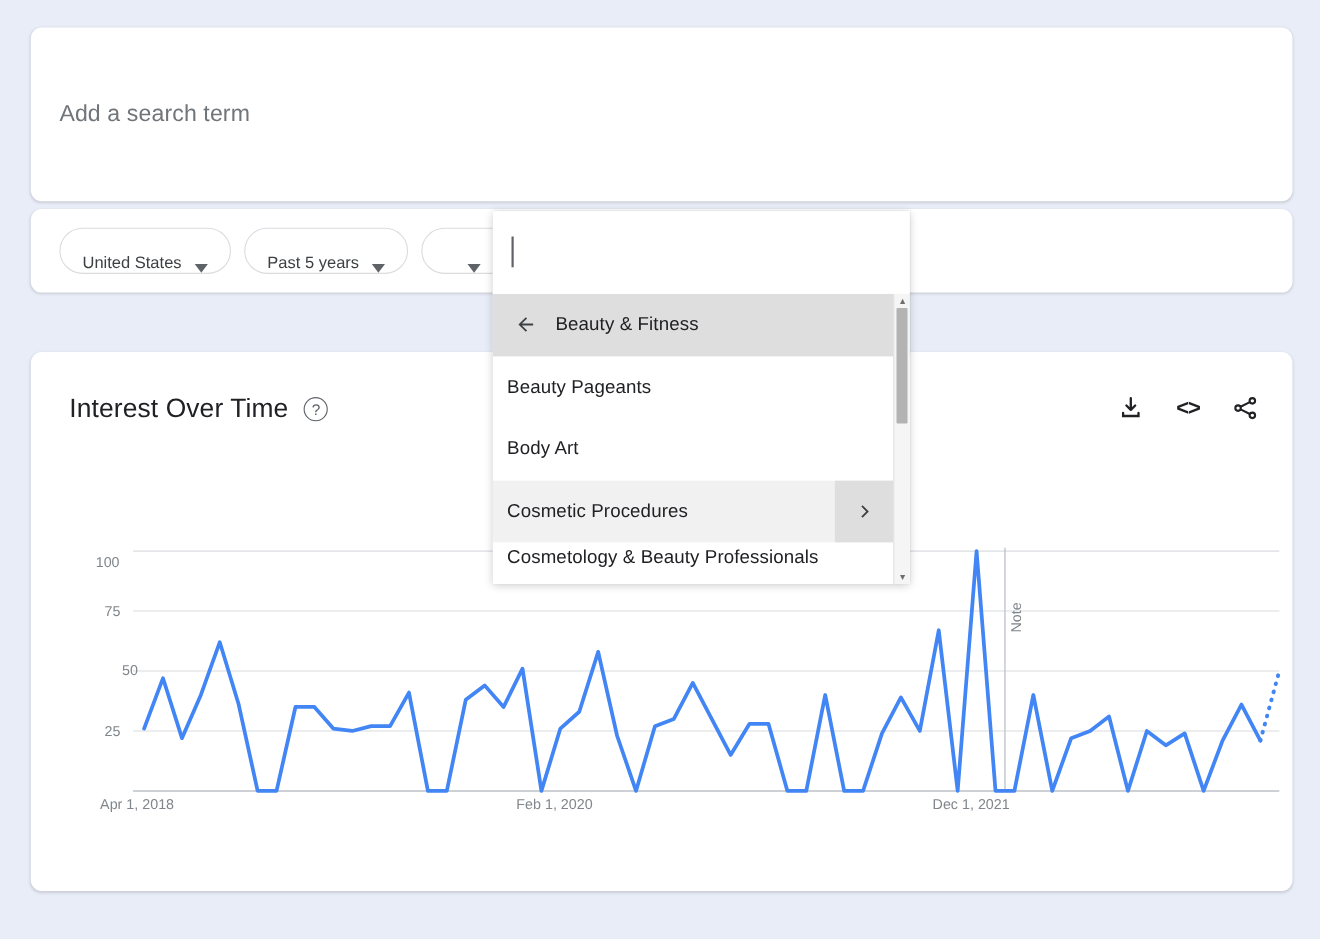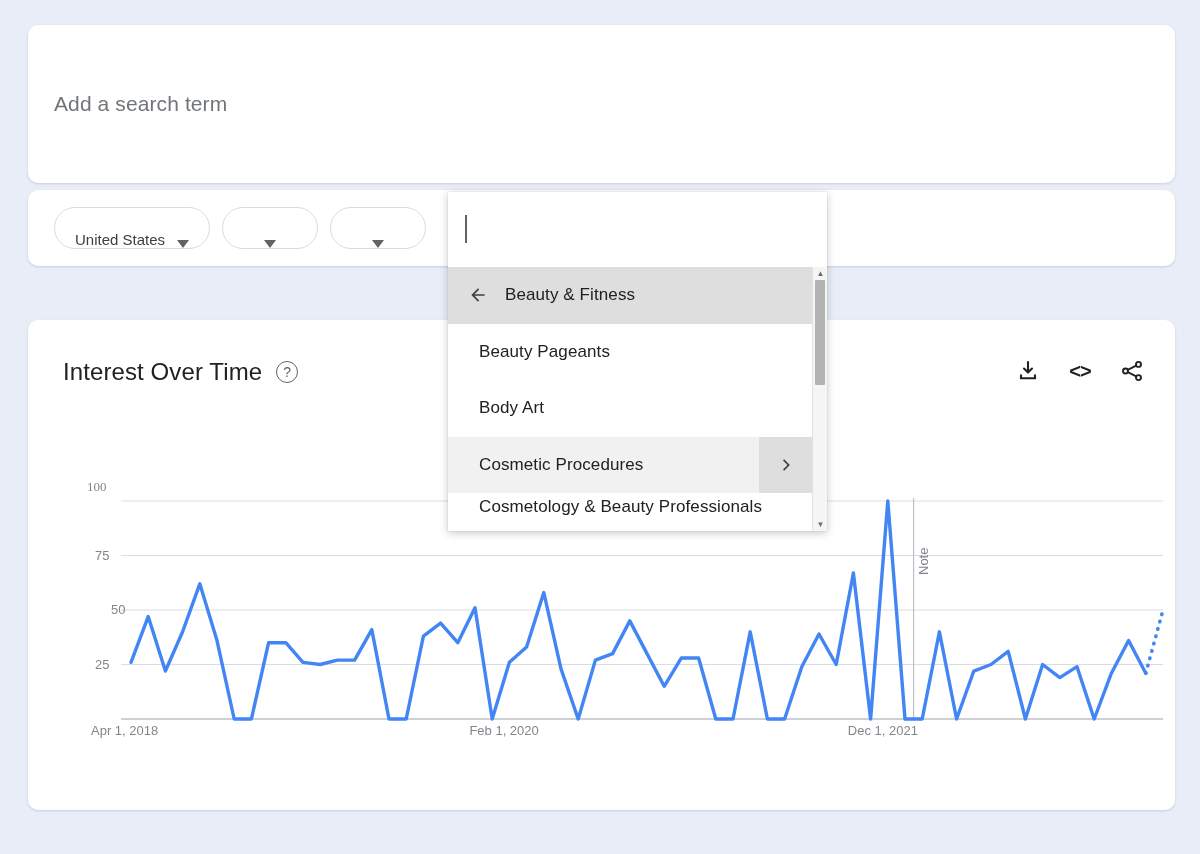--- a/index.html
+++ b/index.html
@@ -100,21 +100,21 @@
     position: relative;
     background: #fff;
     padding: 0;
     max-height: 272px;
     overflow: hidden;
   }
   .cat-row {
     height: 56.5px;
     display: flex;
     align-items: center;
-    padding-left: 31px;
+    padding-left: 13px;
     font-size: 17px;
     color: #202124;
     cursor: pointer;
     position: relative;
     letter-spacing: .1px;
   }
   .cat-row.header {
     background: #dededf;
     padding-left: 17px;
     gap: 14px;
@@ -215,20 +215,24 @@
 
 <div id="root">
 
   <div class="search-card">
     <div class="search-placeholder">Add a search term</div>
   </div>
 
   <div class="filter-bar">
     <div class="chip">
       <span>United States</span>
+      <span class="caret"></span>
+    </div>
+    <div class="chip">
+      <span>Past 5 years</span>
       <span class="caret"></span>
     </div>
     <div class="chip chip-empty">
       <span class="caret"></span>
     </div>
     <div class="chip chip-empty">
       <span class="caret"></span>
     </div>
   </div>
 
@@ -306,21 +310,21 @@
         <line x1="93" x2="1135" y1="399" y2="399" stroke="#bdc1c6" stroke-width="1.4"></line>
         <line x1="885.6" x2="885.6" y1="178" y2="399" stroke="#bdc1c6" stroke-width="1.2"></line>
         <path d="M103.00 342.32L120.20 296.54L137.40 351.04L154.60 311.80L171.80 263.84L189.00 320.52L206.20 399.00L223.40 399.00L240.60 322.70L257.80 322.70L275.00 342.32L292.20 344.50L309.40 340.14L326.60 340.14L343.80 309.62L361.00 399.00L378.20 399.00L395.40 316.16L412.60 303.08L429.80 322.70L447.00 287.82L464.20 399.00L481.40 342.32L498.60 327.06L515.80 272.56L533.00 348.86L550.20 399.00L567.40 340.14L584.60 333.60L601.80 300.90L619.00 333.60L636.20 366.30L653.40 337.96L670.60 337.96L687.80 399.00L705.00 399.00L722.20 311.80L739.40 399.00L756.60 399.00L773.80 346.68L791.00 313.98L808.20 344.50L825.40 252.94L842.60 399.00L859.80 181.00L877.00 399.00L894.20 399.00L911.40 311.80L928.60 399.00L945.80 351.04L963.00 344.50L980.20 331.42L997.40 399.00L1014.60 344.50L1031.80 357.58L1049.00 346.68L1066.20 399.00L1083.40 353.22L1100.60 320.52L1117.80 353.22" fill="none" stroke="#4285f4" stroke-width="3.4" stroke-linejoin="round" stroke-linecap="round"></path>
         <path d="M1117.8 353.22L1135 290" fill="none" stroke="#4285f4" stroke-width="3.6" stroke-linecap="round" stroke-dasharray="0.6 7"></path>
       </svg>
 
     <div id="ytick-layer">
         <div class="axis-label" style="left: 67px; top: 336.5px;">25</div>
         <div class="axis-label" style="left: 83px; top: 282px; text-align: right;">50</div>
         <div class="axis-label" style="left: 67px; top: 227.5px;">75</div>
-        <div class="axis-label" style="left: 59px; top: 159px; font-family: Liberation Serif, serif;">100</div>
+        <div class="axis-label" style="left: 59px; top: 183px;">100</div>
       </div>
     <div id="xtick-layer">
         <div class="axis-label" style="left: 63px; top: 403px;">Apr 1, 2018</div>
         <div class="axis-label" style="left: 441.4px; top: 403px;">Feb 1, 2020</div>
         <div class="axis-label" style="left: 819.8px; top: 403px;">Dec 1, 2021</div>
       </div>
     <div id="note-layer">
         <div class="axis-label" style="left: 887.6px; top: 255px; transform: rotate(-90deg); transform-origin: left top;">Note</div>
       </div>
   </div>

